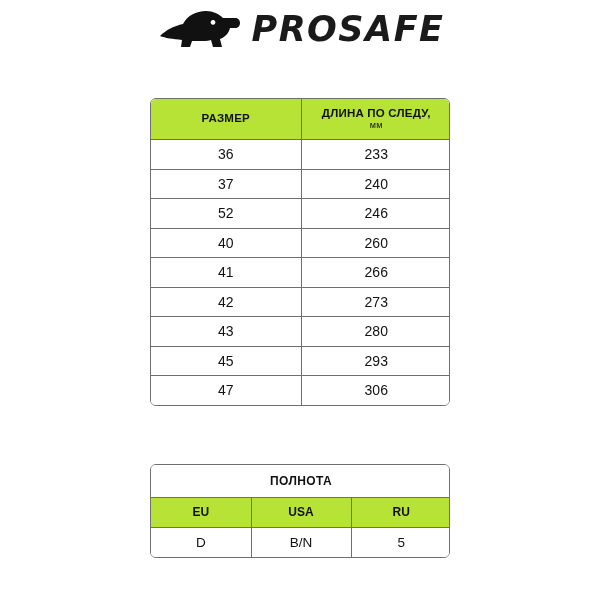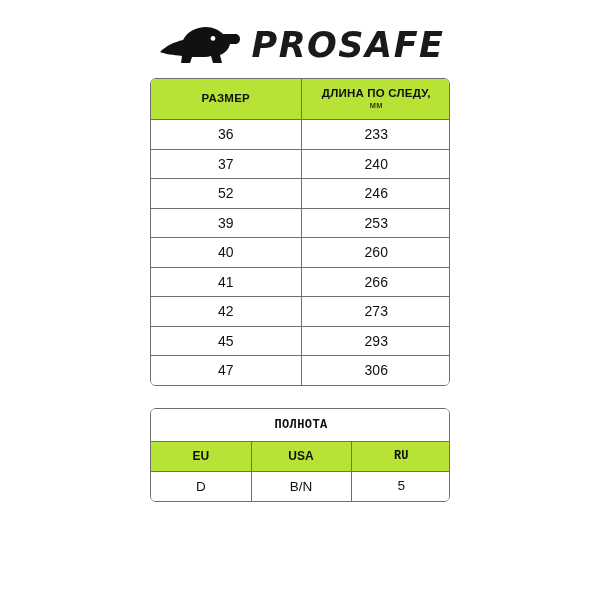--- a/index.html
+++ b/index.html
@@ -20,21 +20,21 @@
     box-sizing: border-box;
     background: #ffffff;
   }
 
   
   .brand {
     display: flex;
     align-items: center;
     justify-content: center;
     gap: 10px;
-    padding-top: 22px;
+    padding-top: 6px;
     padding-bottom: 10px;
   }
   .brand-mark {
     width: 86px;
     height: 46px;
     flex: 0 0 auto;
     display: block;
   }
   .brand-name {
     font-family: "DejaVu Sans", sans-serif;
@@ -85,20 +85,21 @@
     height: 28.5px;
     padding: 0;
     background: #ffffff;
   }
 
   
   .rounded-box {
     border-radius: 6px;
     overflow: hidden;
     border: 1px solid #6f6f6f;
+    margin-top: 36px;
   }
   .rounded-box table.size-table td,
   .rounded-box table.size-table th {
     border: 1px solid #6f6f6f;
   }
   .rounded-box table.size-table tr td:first-child,
   .rounded-box table.size-table tr th:first-child {
     border-left: none;
   }
   .rounded-box table.size-table tr td:last-child,
@@ -146,21 +147,20 @@
   .width-vals td {
     font-size: 13.5px;
     height: 29px;
     background: #ffffff;
   }
   .rounded-box table.width-table td:first-child {
     border-left: none;
   }
   .rounded-box table.width-table td:last-child {
     border-right: none;
-    font-family: Liberation Mono, monospace;
   }
   .rounded-box table.width-table tr:first-child td {
     border-top: none;
   }
   .rounded-box table.width-table tr:last-child td {
     border-bottom: none;
   }
 </style>
 </head>
 <body>
@@ -197,34 +197,34 @@
           </tr>
           <tr>
             <td>37</td>
             <td>240</td>
           </tr>
           <tr>
             <td>52</td>
             <td>246</td>
           </tr>
           <tr>
-            <td>39</td>
-            <td>253</td>
-          </tr>
-          <tr>
             <td>40</td>
             <td>260</td>
           </tr>
           <tr>
             <td>41</td>
             <td>266</td>
           </tr>
           <tr>
             <td>42</td>
             <td>273</td>
+          </tr>
+          <tr>
+            <td>43</td>
+            <td>280</td>
           </tr>
           <tr>
             <td>45</td>
             <td>293</td>
           </tr>
           <tr>
             <td>47</td>
             <td>306</td>
           </tr>
         </tbody>

